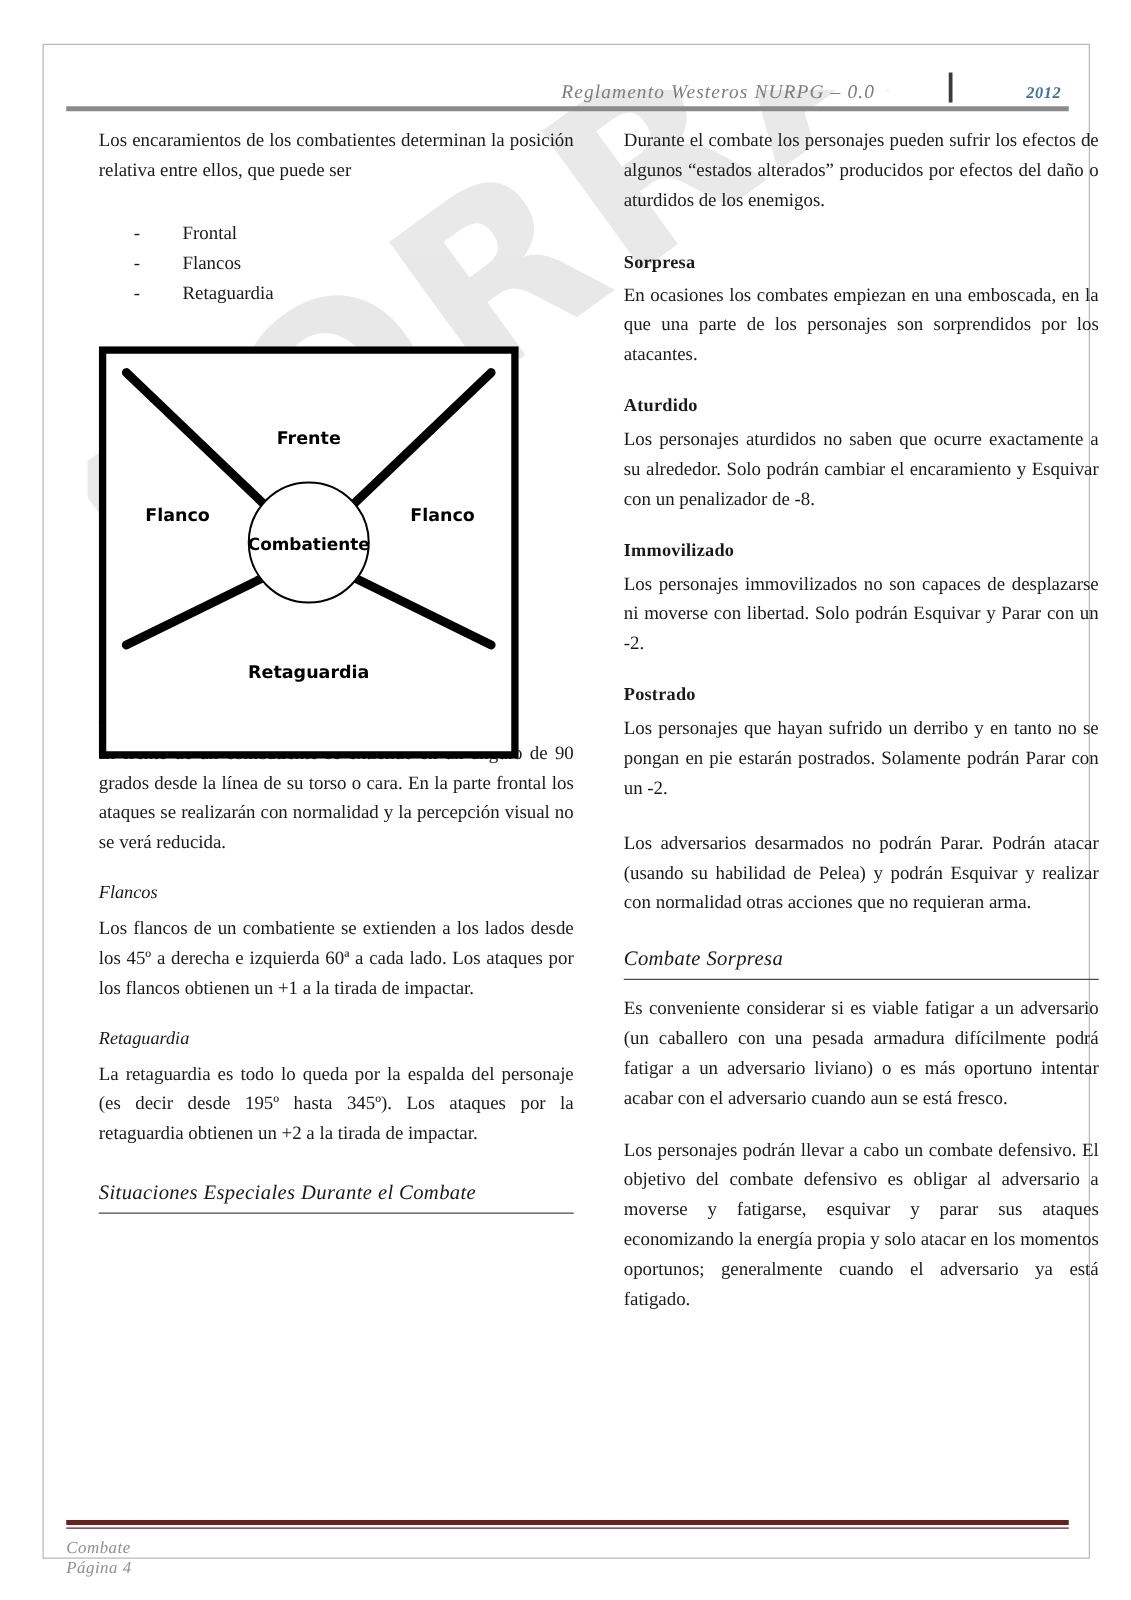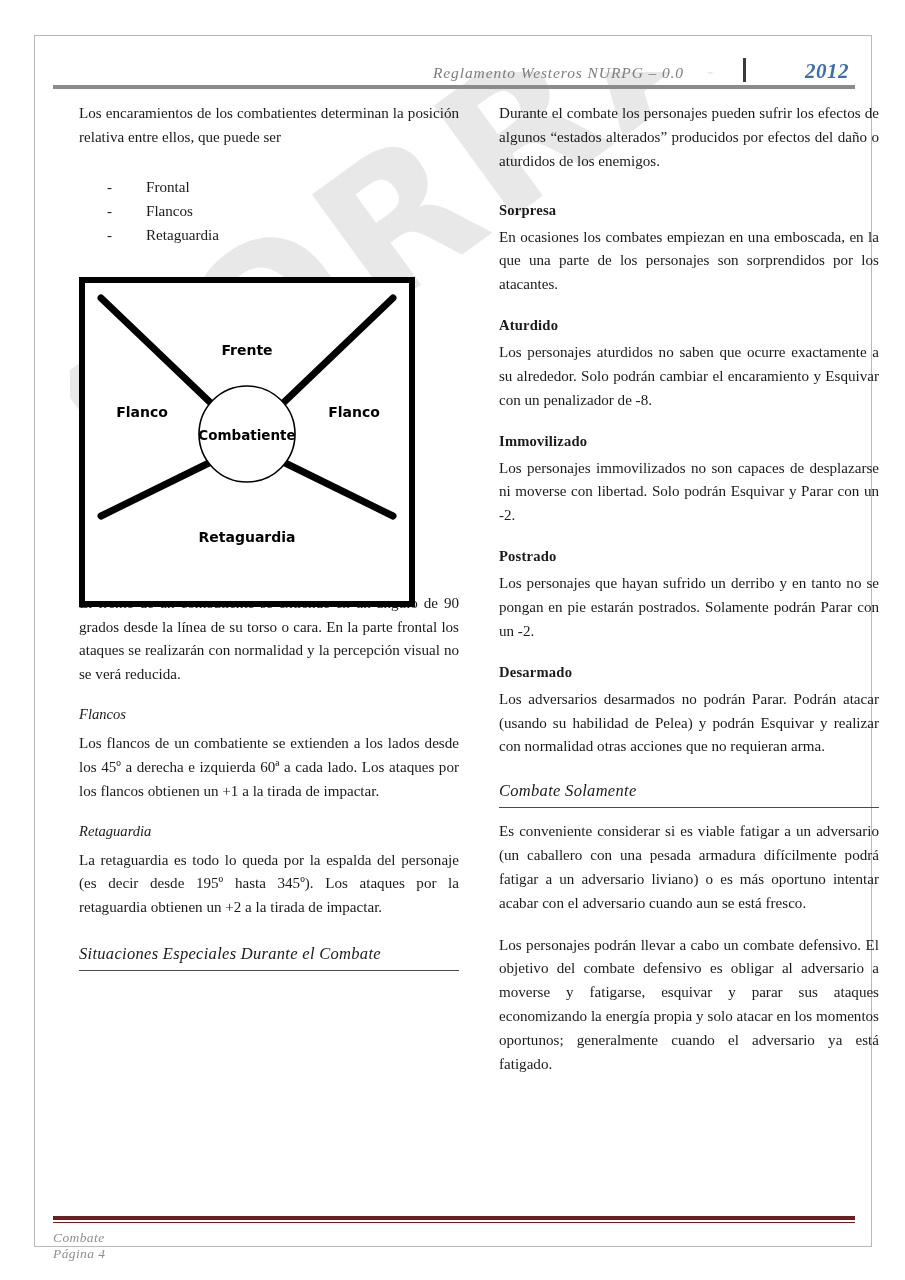--- a/index.html
+++ b/index.html
@@ -85,21 +85,21 @@
     width: 3px;
     height: 24px;
     background: #3a3a3a;
     margin: 0 11px;
     position: relative;
     top: 4px;
   }
   #header-year {
     font-style: italic;
     font-weight: bold;
-    font-size: 21px;
+    font-size: 13px;
     color: #3d6fa8;
     letter-spacing: 0.5px;
   }
   #header-rule {
     position: absolute;
     left: 18px;
     top: 49px;
     width: 802px;
     height: 4px;
     background: #8b8b8b;
@@ -325,25 +325,24 @@
         <h3 class="state-heading">Immovilizado</h3>
         <p class="body-text">Los personajes immovilizados no son capaces de desplazarse ni moverse con libertad. Solo podrán Esquivar y Parar con un -2.</p>
       </div>
 
       <div class="state-block">
         <h3 class="state-heading">Postrado</h3>
         <p class="body-text">Los personajes que hayan sufrido un derribo y en tanto no se pongan en pie estarán postrados. Solamente podrán Parar con un -2.</p>
       </div>
 
       <div class="state-block">
-        <h3 class="state-heading">Desarmado</h3>
         <p class="body-text">Los adversarios desarmados no podrán Parar. Podrán atacar (usando su habilidad de Pelea) y podrán Esquivar y realizar con normalidad otras acciones que no requieran arma.</p>
       </div>
 
-      <h2 class="section-heading" style="margin-top:22px;">Combate Solamente</h2>
+      <h2 class="section-heading" style="margin-top:22px;">Combate Sorpresa</h2>
 
       <p class="body-text">Es conveniente considerar si es viable fatigar a un adversario (un caballero con una pesada armadura difícilmente podrá fatigar a un adversario liviano) o es más oportuno intentar acabar con el adversario cuando aun se está fresco.</p>
       <p class="body-text" style="margin-top:18px;">Los personajes podrán llevar a cabo un combate defensivo. El objetivo del combate defensivo es obligar al adversario a moverse y fatigarse, esquivar y parar sus ataques economizando la energía propia y solo atacar en los momentos oportunos; generalmente cuando el adversario ya está fatigado.</p>
 
     </div>
   </div>
 
   <div id="page-footer">
     <div id="footer-rule-thick"></div>
     <div id="footer-rule-thin"></div>

